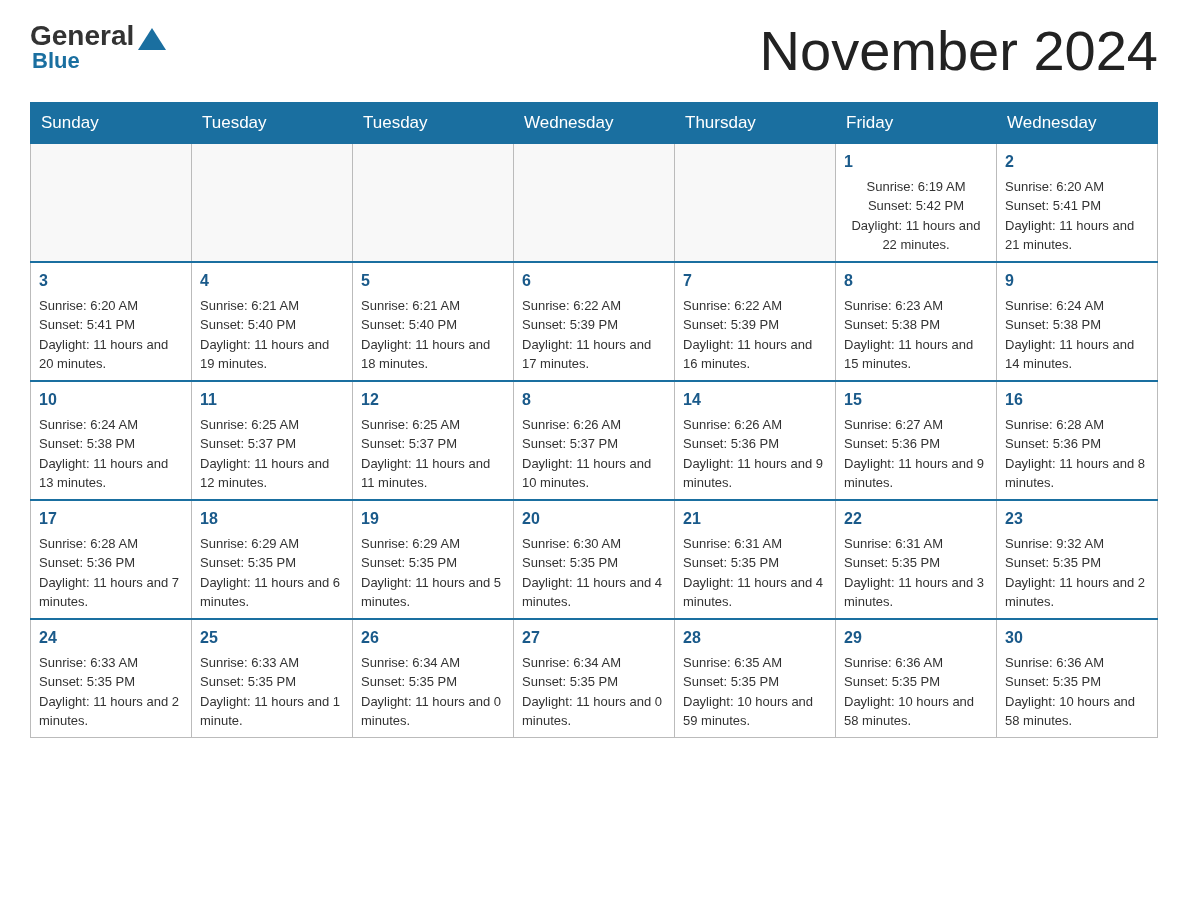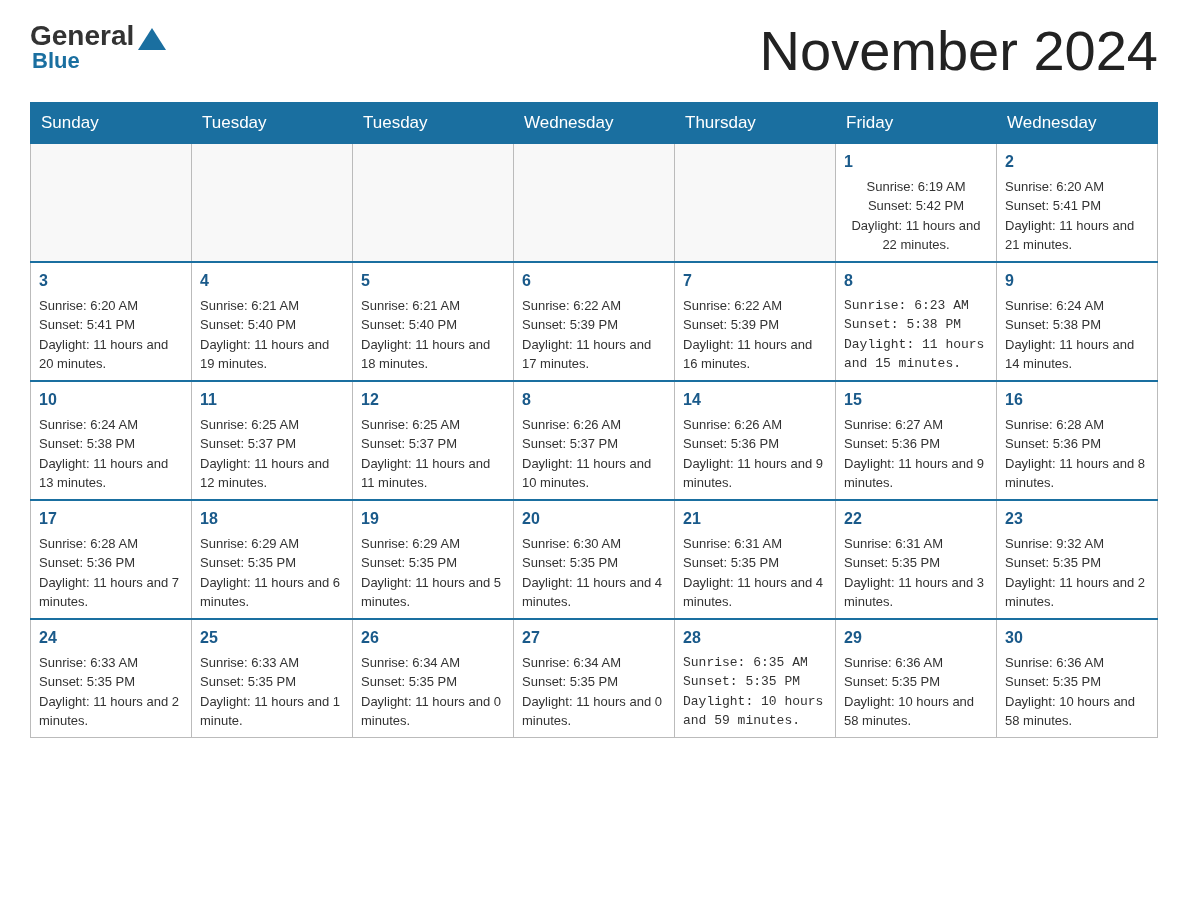--- a/index.html
+++ b/index.html
@@ -173,21 +173,21 @@
 Daylight: 11 hours and 17 minutes.</div>
         </td>
         <td>
           <span class="day-number">7</span>
           <div style="white-space: pre-line;">Sunrise: 6:22 AM
 Sunset: 5:39 PM
 Daylight: 11 hours and 16 minutes.</div>
         </td>
         <td>
           <span class="day-number">8</span>
-          <div style="white-space: pre-line; font-family: Liberation Mono, monospace;">Sunrise: 6:23 AM
+          <div style="white-space: pre-line;">Sunrise: 6:23 AM
 Sunset: 5:38 PM
 Daylight: 11 hours and 15 minutes.</div>
         </td>
         <td>
           <span class="day-number">9</span>
           <div style="white-space: pre-line;">Sunrise: 6:24 AM
 Sunset: 5:38 PM
 Daylight: 11 hours and 14 minutes.</div>
         </td>
       </tr>
@@ -299,21 +299,21 @@
 Daylight: 11 hours and 0 minutes.</div>
         </td>
         <td>
           <span class="day-number">27</span>
           <div style="white-space: pre-line;">Sunrise: 6:34 AM
 Sunset: 5:35 PM
 Daylight: 11 hours and 0 minutes.</div>
         </td>
         <td>
           <span class="day-number">28</span>
-          <div style="white-space: pre-line; font-family: Liberation Mono, monospace;">Sunrise: 6:35 AM
+          <div style="white-space: pre-line;">Sunrise: 6:35 AM
 Sunset: 5:35 PM
 Daylight: 10 hours and 59 minutes.</div>
         </td>
         <td>
           <span class="day-number">29</span>
           <div style="white-space: pre-line;">Sunrise: 6:36 AM
 Sunset: 5:35 PM
 Daylight: 10 hours and 58 minutes.</div>
         </td>
         <td>

